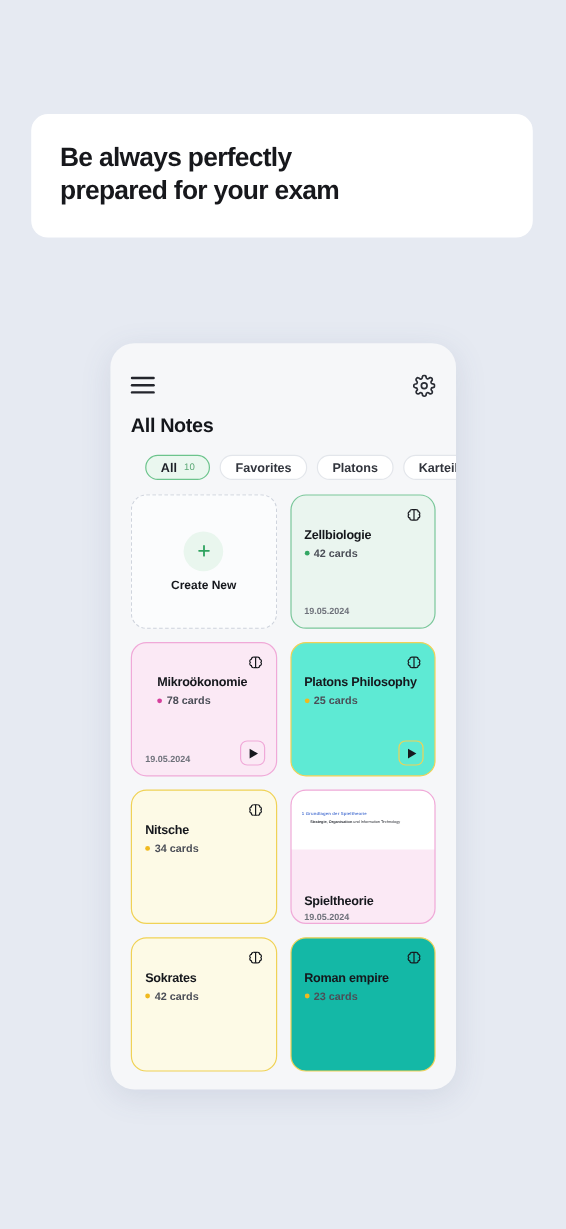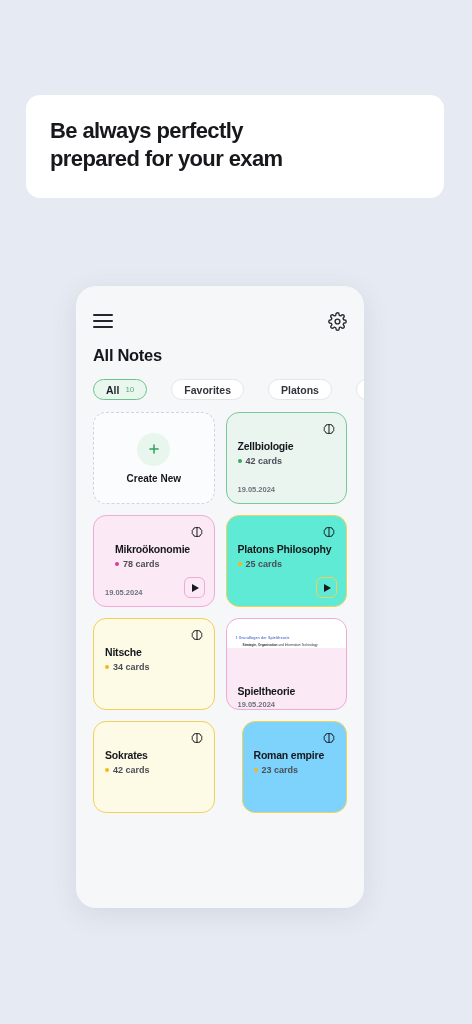--- a/index.html
+++ b/index.html
@@ -27,21 +27,21 @@
     font-size: 22px;
     line-height: 1.25;
     font-weight: 700;
     color: #17181c;
     letter-spacing: -0.6px;
   }
 
   
   .phone {
     position: absolute;
-    left: 76px;
+    left: 92px;
     top: 286px;
     width: 288px;
     height: 622px;
     background: #f6f7f9;
     border-radius: 20px;
     overflow: hidden;
     box-shadow: 0 6px 26px rgba(80,95,130,0.13);
   }
 
   .phone-inner {
@@ -65,23 +65,24 @@
     font-size: 16.5px;
     font-weight: 700;
     color: #14161b;
     letter-spacing: -0.3px;
     margin-top: 2px;
   }
 
   
   .chips {
     display: flex;
-    gap: 24px;
+    gap: 8px;
     margin-top: 14px;
     white-space: nowrap;
+    margin-left: 12px;
   }
   .chip {
     flex: none;
     height: 21px;
     padding: 0 12px;
     border-radius: 11px;
     background: #ffffff;
     border: 1px solid #e3e6eb;
     display: flex;
     align-items: center;
@@ -105,21 +106,21 @@
   
   .grid {
     display: grid;
     grid-template-columns: 1fr 1fr;
     gap: 11px;
     margin-top: 12px;
   }
 
   .card {
     position: relative;
-    height: 92px;
+    height: 112px;
     border-radius: 13px;
     padding: 10px 11px;
     display: flex;
     flex-direction: column;
     cursor: pointer;
     overflow: hidden;
   }
 
   .card .brain {
     position: absolute;
@@ -357,21 +358,21 @@
             <path d="M9 19.5h6"></path>
         </svg>
         <div class="card-title">Sokrates</div>
         <div class="card-meta">
           <span class="dot" style="background:#f0b91e"></span>
           <span>42 cards</span>
         </div>
 
       </div>
 
-      <div class="card" style="background:#7dd3fc;border:1.3px solid #f0d256;margin-left:16px;">
+      <div class="card" style="background:#14b8a6;border:1.3px solid #f0d256;">
         <svg class="brain" viewBox="0 0 24 24" fill="none" stroke="#17191e" stroke-width="1.7">
           <path d="M12 4.5v15"></path>
           <path d="M9 4.5a3 3 0 0 0-3 3 2.6 2.6 0 0 0-1.5 4.5A2.6 2.6 0 0 0 6 16.5a3 3 0 0 0 3 3"></path>
           <path d="M15 4.5a3 3 0 0 1 3 3 2.6 2.6 0 0 1 1.5 4.5A2.6 2.6 0 0 1 18 16.5a3 3 0 0 1-3 3"></path>
           <path d="M9 4.5h6"></path>
             <path d="M9 19.5h6"></path>
         </svg>
         <div class="card-title">Roman empire</div>
         <div class="card-meta">
           <span class="dot" style="background:#f0b91e"></span>

